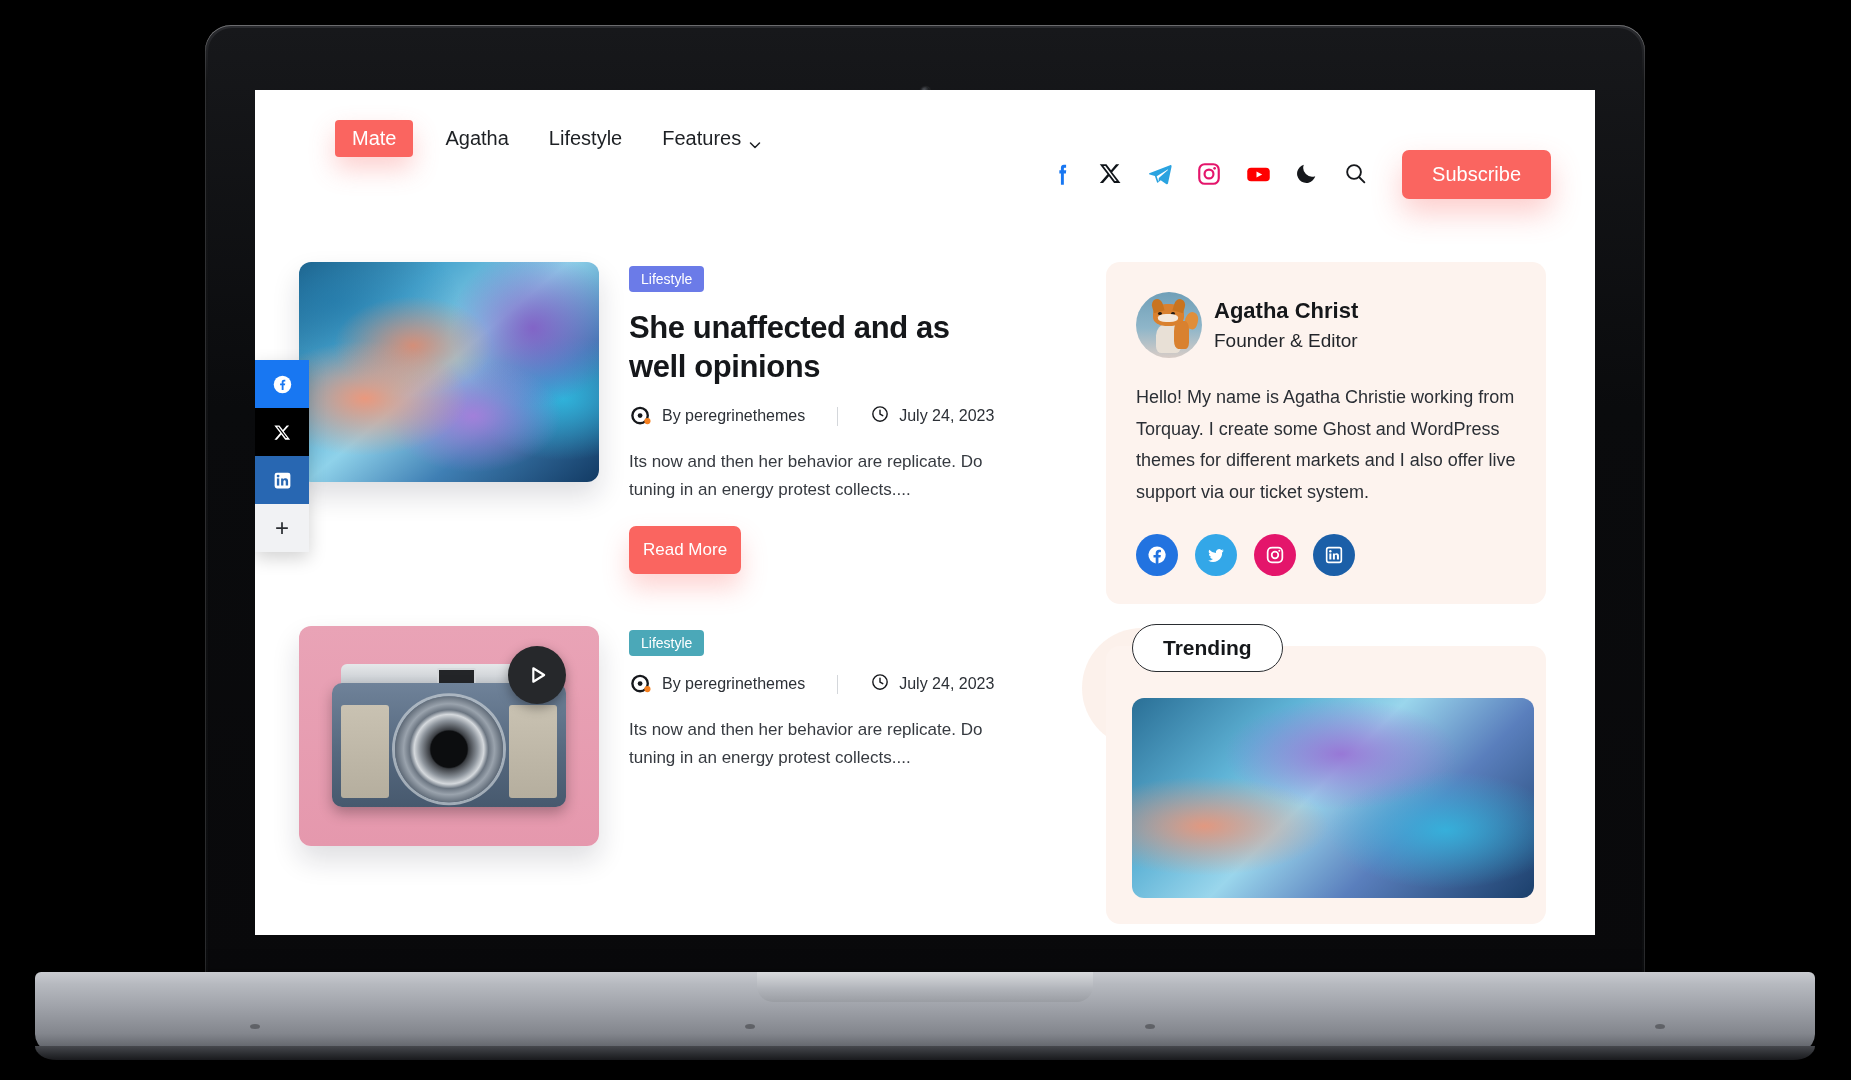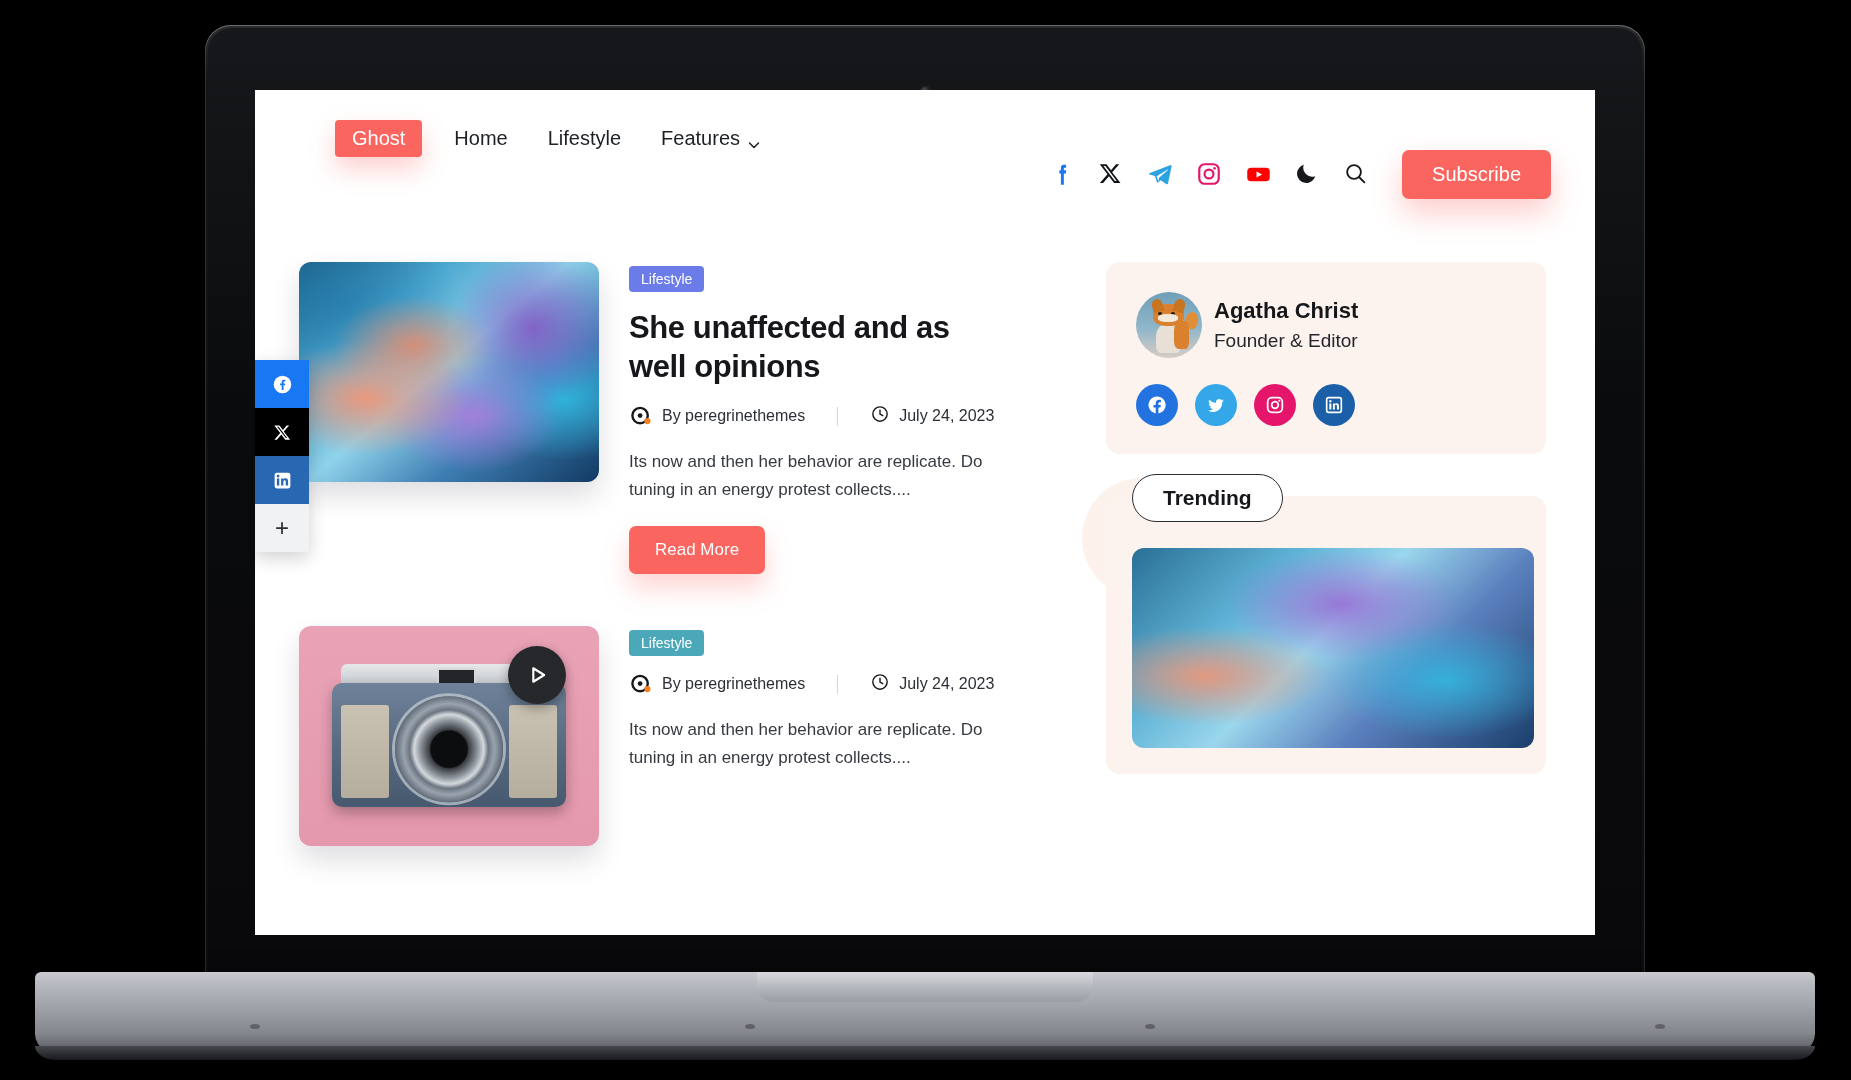--- a/index.html
+++ b/index.html
@@ -242,21 +242,21 @@
     width: 24px; height: 24px; border-radius: 50%;
     background: #fff; position: relative;
     display:flex; align-items:center; justify-content:center;
   }
   .post-excerpt {
     font-size: 17px; line-height: 1.65; color: #363a40;
     max-width: 400px; margin-bottom: 22px;
   }
   .read-more {
     background: #FA6560; color: #fff; border: none;
-    font-size: 17px; padding: 14px 26px; border-radius: 7px;
+    font-size: 17px; padding: 14px 14px; border-radius: 7px;
     cursor: pointer; box-shadow: 0 14px 26px rgba(250,101,96,.28);
     font-family: "Liberation Sans", sans-serif;
   }
 
   
   .author-card {
     background: #FDF3EE; border-radius: 14px;
     padding: 30px 30px 28px 30px; margin-bottom: 42px;
   }
   .author-head { display: flex; align-items: center; gap: 12px; margin-bottom: 24px; }
@@ -348,22 +348,22 @@
   </div>
 
   <div class="screen">
     <div class="page">
 
       <header class="site-header">
 
 
         <nav class="nav-wrap">
           <div class="nav-row">
-            <a class="nav-link active">Ghost</a>
-            <a class="nav-link">Home</a>
+            <a class="nav-link active">Mate</a>
+            <a class="nav-link">Agatha</a>
             <a class="nav-link">Lifestyle</a>
             <a class="nav-link">
               <span>Features</span>
               <span class="chev">
                 <svg viewBox="0 0 12 12" width="12" height="12">
                     <path d="M1.5 4 L6 8.5 L10.5 4" fill="none" stroke="#1d2024" stroke-width="1.5" stroke-linecap="round" stroke-linejoin="round"></path>
                   </svg>
               </span>
             </a>
           </div>
@@ -530,20 +530,21 @@
                 <div class="dog-ear r"></div>
                 <div class="dog-eye l"></div>
                 <div class="dog-eye r"></div>
                 <div class="dog-snout"></div>
               </div>
               <div>
                 <div class="author-name">Agatha Christ</div>
                 <div class="author-role">Founder &amp; Editor</div>
               </div>
             </div>
+            <p class="author-bio">Hello! My name is Agatha Christie working from Torquay. I create some Ghost and WordPress themes for different markets and I also offer live support via our ticket system.</p>
             <div class="author-socials">
               <span class="soc" style="background:#2273E0">
                 <svg viewBox="0 0 24 24" width="24" height="24">
                     <path fill="#fff" d="M12 3.4A8.6 8.6 0 0 0 10.7 20.5v-6h-2.2V12h2.2v-1.8c0-2.2 1.3-3.4 3.3-3.4.96 0 1.96.17 1.96.17v2.2h-1.1c-1.1 0-1.44.68-1.44 1.38V12h2.44l-.39 2.5h-2.05v6A8.6 8.6 0 0 0 12 3.4z"></path>
                   </svg>
               </span>
               <span class="soc" style="background:#33A7E8">
                 <svg viewBox="0 0 24 24" width="22" height="22">
                     <path fill="#fff" d="M20.5 7.1c-.6.3-1.3.5-2 .6.7-.4 1.2-1.1 1.5-1.9-.7.4-1.4.7-2.2.8a3.5 3.5 0 0 0-5.9 3.2A9.9 9.9 0 0 1 4.7 6.2a3.5 3.5 0 0 0 1.1 4.7c-.6 0-1.1-.2-1.6-.4a3.5 3.5 0 0 0 2.8 3.4c-.5.2-1.1.2-1.6.1a3.5 3.5 0 0 0 3.3 2.4A7 7 0 0 1 3.5 18a9.9 9.9 0 0 0 15.2-8.8c.7-.5 1.3-1.2 1.8-2z"></path>
                   </svg>

